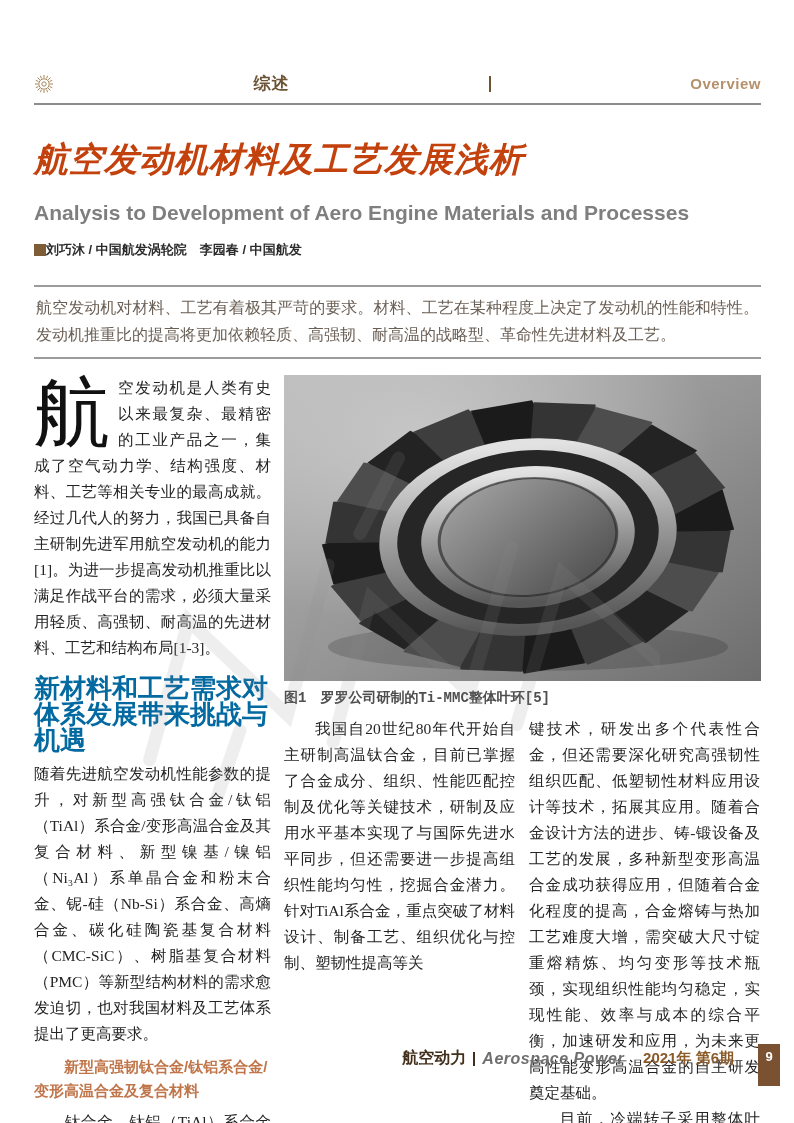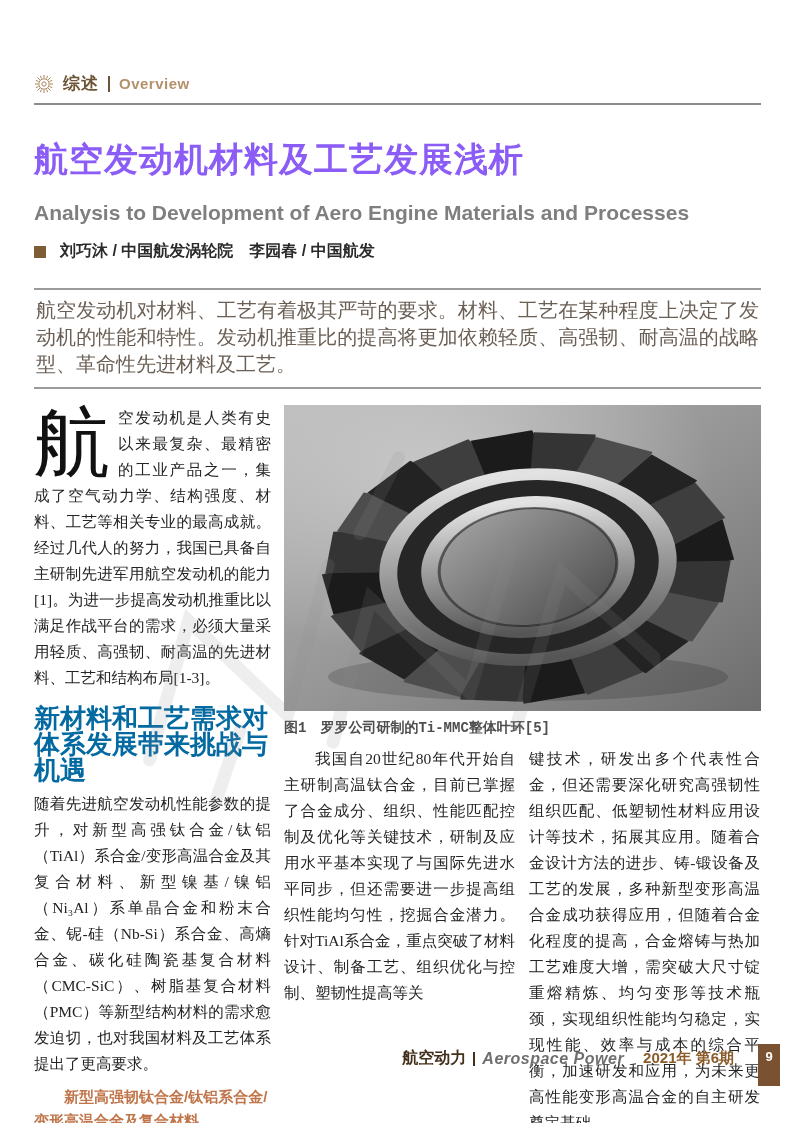--- a/index.html
+++ b/index.html
@@ -1,41 +1,41 @@
 <!DOCTYPE html>
 <html><head>
 <meta charset="utf-8">
 <style>
   html,body{margin:0;padding:0;background:#e9e9e9;}
   .page{position:relative;width:794px;height:1123px;background:#ffffff;margin:0 auto;
         overflow:hidden;font-family:"Liberation Serif","DejaVu Serif",serif;}
   .inner{position:absolute;left:34px;top:0;width:727px;}
 
   
-  .hdr-row{margin-top:72px;display:flex;justify-content:flex-start;align-items:center;gap:9px;
+  .hdr-row{margin-top:72px;display:flex;justify-content:space-between;align-items:center;gap:9px;
            font-family:"Liberation Sans","DejaVu Sans",sans-serif;}
   .hdr-cn{font-size:17px;font-weight:bold;color:#6d5436;letter-spacing:1px;}
   .hdr-bar{width:2px;height:16px;background:#6d5436;}
   .hdr-en{font-size:15px;font-weight:bold;color:#b5916b;letter-spacing:.5px;}
   .hdr-rule{margin-top:8px;height:0;border-top:2px solid #8c8c8c;}
 
   
   .title{margin-top:34px;font-family:"Liberation Sans","DejaVu Sans",sans-serif;
-         font-size:34px;line-height:40px;font-weight:bold;color:#8b5cf6;letter-spacing:1px;}
+         font-size:34px;line-height:40px;font-weight:bold;color:#c2410c;letter-spacing:1px;font-style:italic;}
   .subtitle{margin-top:22px;font-family:"Liberation Sans","DejaVu Sans",sans-serif;
             font-size:21px;line-height:24px;font-weight:bold;color:#7f7f7f;}
-  .authors{margin-top:16px;display:flex;align-items:center;gap:14px;
+  .authors{margin-top:16px;display:flex;align-items:center;gap:0;
            font-family:"Liberation Sans","DejaVu Sans",sans-serif;
-           font-size:16px;font-weight:bold;color:#2b2b2b;}
+           font-size:13px;font-weight:bold;color:#2b2b2b;}
   .auth-sq{width:12px;height:12px;background:#7d5c36;flex:0 0 auto;}
 
   
   .abstract{margin-top:26px;border-top:2px solid #9b9b9b;border-bottom:2px solid #9b9b9b;
             padding:7px 2px 9px 2px;font-family:"Liberation Sans","DejaVu Sans",sans-serif;
-            font-size:20px;line-height:27px;color:#6a5f55;text-align:justify;}
+            font-size:16px;line-height:27px;color:#6a5f55;text-align:justify;}
 
   
   .main{margin-top:16px;display:flex;gap:13px;}
   .col-left{width:237px;flex:0 0 auto;}
   .col-rest{width:477px;flex:0 0 auto;display:flex;flex-direction:column;}
   .figure{width:477px;height:306px;overflow:hidden;}
   .figure svg{display:block;}
   .caption{margin:8px 0 9px 0;text-align:left;
            font-family:Liberation Mono, monospace;
            font-size:14px;font-weight:bold;color:#4e4e4e;}

